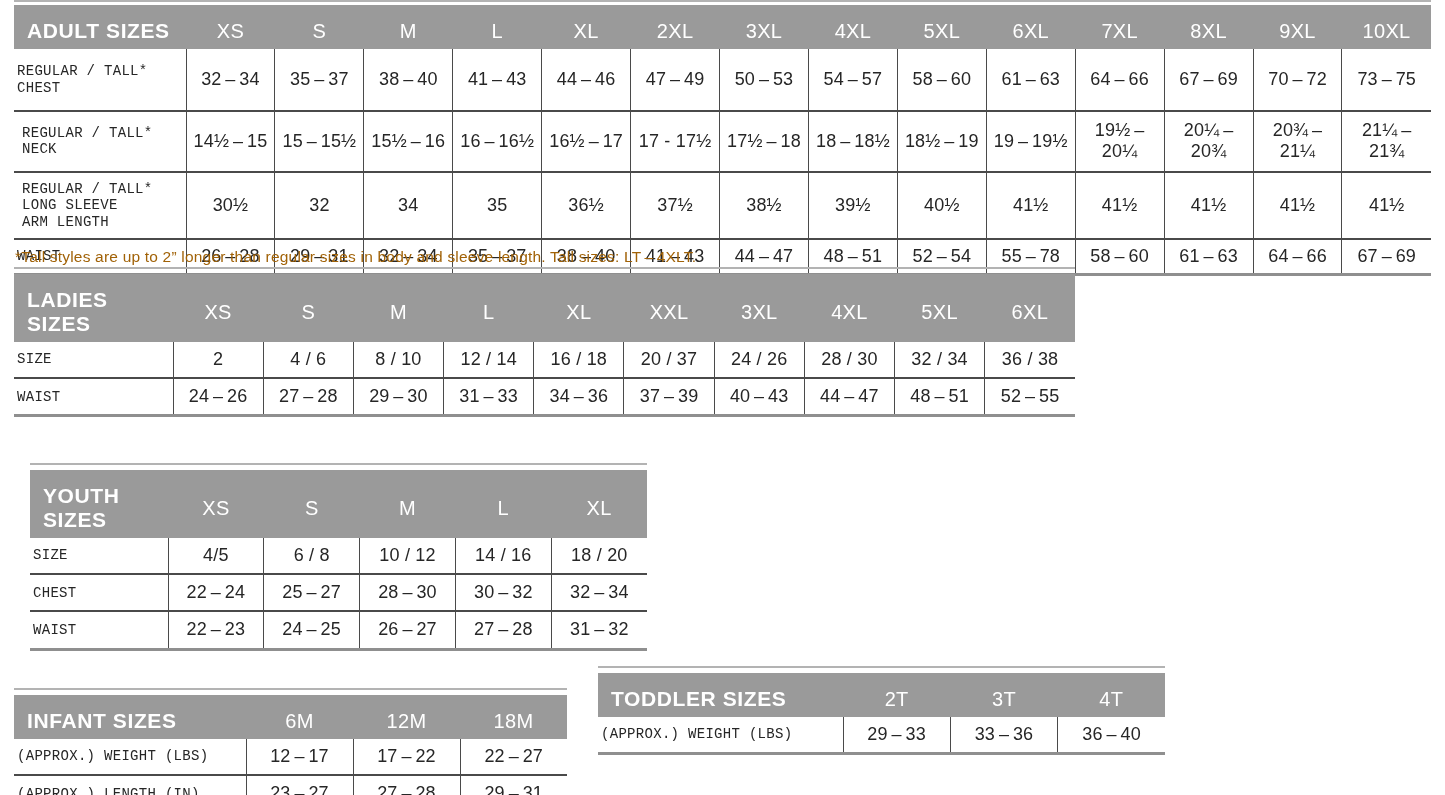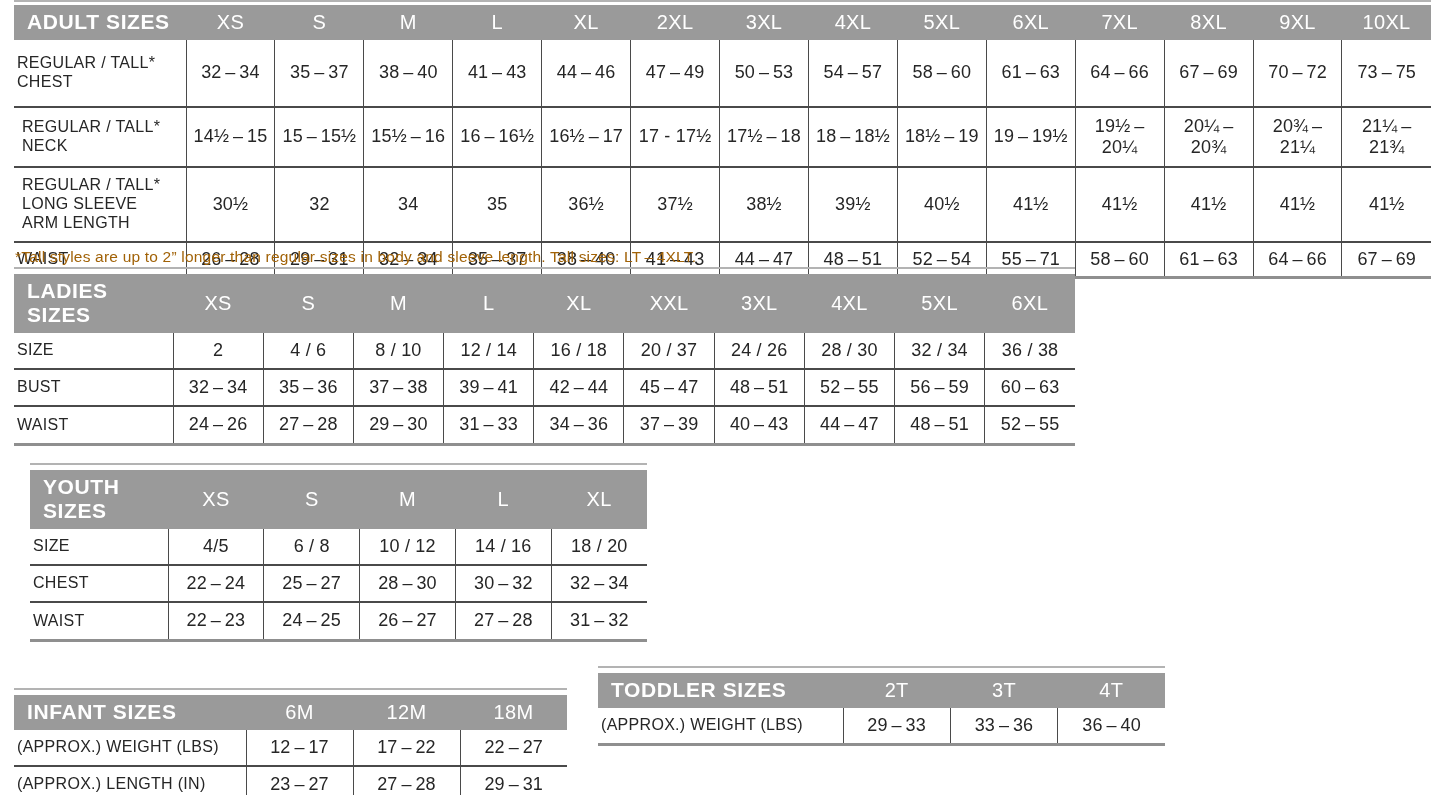--- a/index.html
+++ b/index.html
@@ -25,21 +25,21 @@
     border-collapse:collapse;
     width:100%;
     table-layout:fixed;
     border-bottom:3px solid var(--tbottom,#8f8f8f);
   }
   thead th{
     background:var(--hbg,#9a9a9a);
     color:var(--htext,#ffffff);
     font-weight:normal;
     font-size:20px;
-    padding:5px 2px 6px 2px;
+    padding:14px 2px 6px 2px;
     text-align:center;
     letter-spacing:0.3px;
   }
   thead th.title{
     text-align:left;
     font-weight:bold;
     font-size:21px;
     padding-left:13px;
     letter-spacing:0.6px;
   }
@@ -53,22 +53,23 @@
     padding:8px 3px;
     white-space:pre-line;
     line-height:1.18;
     letter-spacing:0.2px;
   }
   tbody tr:first-child td{border-top:none;}
   tbody td.label{
     border-left:none;
     text-align:left;
     padding-left:8px;
-    font-size:16px;
+    font-size:14px;
     letter-spacing:0.3px;
+    font-family:Liberation Mono, monospace;
   }
   #ladies-block tbody td,
   #youth-block tbody td,
   #infant-block tbody td,
   #toddler-block tbody td{padding:7px 3px;}
   #adult-block tbody tr:nth-child(1) td{padding:14px 3px;}
   #adult-block tbody tr:nth-child(4) td{padding:6px 3px;}
   .footnote{
     position:absolute;
     font-size:15.5px;
@@ -184,21 +185,21 @@
             <td class="label">WAIST</td>
             <td>26 – 28</td>
             <td>29 – 31</td>
             <td>32 – 34</td>
             <td>35 – 37</td>
             <td>38 – 40</td>
             <td>41 – 43</td>
             <td>44 – 47</td>
             <td>48 – 51</td>
             <td>52 – 54</td>
-            <td>55 – 71</td>
+            <td>55 – 78</td>
             <td>58 – 60</td>
             <td>61 – 63</td>
             <td>64 – 66</td>
             <td>67 – 69</td>
           </tr>
         </tbody>
       </table>
     </div>
 
   <div class="footnote" style="left:15px;top:248px;">*Tall styles are up to 2” longer than regular sizes in body and sleeve length. Tall sizes: LT – 4XLT.</div>
@@ -242,33 +243,20 @@
             <td>8 / 10</td>
             <td>12 / 14</td>
             <td>16 / 18</td>
             <td>20 / 37</td>
             <td>24 / 26</td>
             <td>28 / 30</td>
             <td>32 / 34</td>
             <td>36 / 38</td>
           </tr>
           <tr>
-            <td class="label">BUST</td>
-            <td>32 – 34</td>
-            <td>35 – 36</td>
-            <td>37 – 38</td>
-            <td>39 – 41</td>
-            <td>42 – 44</td>
-            <td>45 – 47</td>
-            <td>48 – 51</td>
-            <td>52 – 55</td>
-            <td>56 – 59</td>
-            <td>60 – 63</td>
-          </tr>
-          <tr>
             <td class="label">WAIST</td>
             <td>24 – 26</td>
             <td>27 – 28</td>
             <td>29 – 30</td>
             <td>31 – 33</td>
             <td>34 – 36</td>
             <td>37 – 39</td>
             <td>40 – 43</td>
             <td>44 – 47</td>
             <td>48 – 51</td>

